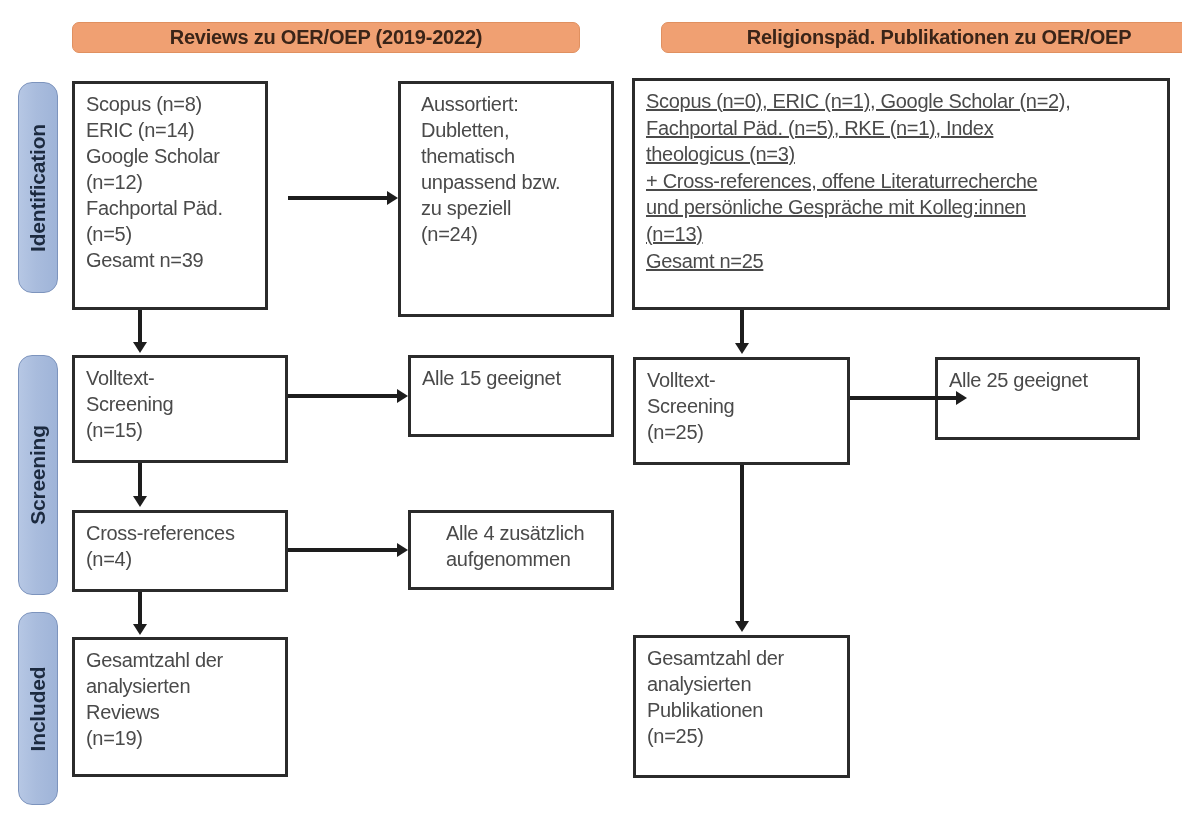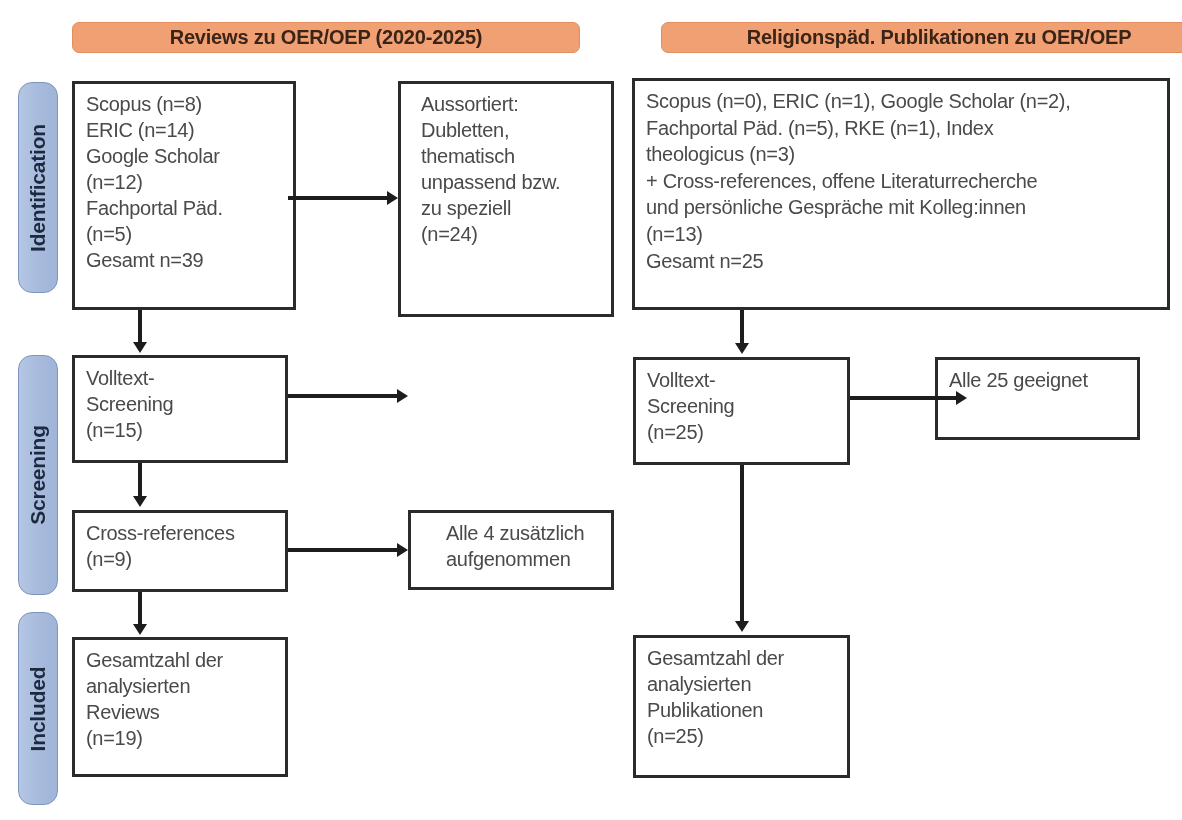--- a/index.html
+++ b/index.html
@@ -57,21 +57,21 @@
     border: 3px solid #2b2b2b;
     box-sizing: border-box;
     padding: 7px 10px 6px 11px;
     color: #4a4a4a;
     font-size: 20px;
     line-height: 1.30;
     letter-spacing: -0.3px;
     white-space: pre-line;
     overflow: hidden;
   }
-  .box.tight { line-height: 1.33; }
+  .box.tight { line-height: 1.33; text-decoration: underline; }
   
   .vline, .hline {
     position: absolute;
     background: #1d1d1d;
   }
   .vline { width: 4px; }
   .hline { height: 4px; }
   .arrow-down {
     position: absolute;
     width: 0; height: 0;
@@ -86,58 +86,59 @@
     border-bottom: 7px solid transparent;
     border-left: 11px solid #1d1d1d;
   }
 </style>
 </head>
 <body>
 
 <div id="canvas">
 
   <div class="hdr" style="left:72px; top:22px; width:508px; height:31px;">
-    <span>Reviews zu OER/OEP (2020-2025)</span>
+    <span>Reviews zu OER/OEP (2019-2022)</span>
   </div>
   <div class="hdr" style="left:661px; top:22px; width:556px; height:31px;">
     <span>Religionspäd. Publikationen zu OER/OEP</span>
   </div>
 
   <div class="stage" style="left:18px; top:82px; width:40px; height:211px;">
     <span>Identification</span>
   </div>
   <div class="stage" style="left:18px; top:355px; width:40px; height:240px;">
     <span>Screening</span>
   </div>
   <div class="stage" style="left:18px; top:612px; width:40px; height:193px;">
     <span>Included</span>
   </div>
 
-  <div class="box" style="left:72px; top:81px; width:224px; height:229px;">Scopus (n=8)
+  <div class="box" style="left:72px; top:81px; width:196px; height:229px;">Scopus (n=8)
 ERIC (n=14)
 Google Scholar
 (n=12)
 Fachportal Päd.
 (n=5)
 Gesamt n=39</div>
 
   <div class="box" style="left:398px; top:81px; width:216px; height:236px;padding-left:20px;">Aussortiert:
 Dubletten,
 thematisch
 unpassend bzw.
 zu speziell
 (n=24)</div>
 
   <div class="box" style="left:72px; top:355px; width:216px; height:108px;">Volltext-
 Screening
 (n=15)</div>
 
+  <div class="box" style="left:408px; top:355px; width:206px; height:82px;">Alle 15 geeignet</div>
 
   <div class="box" style="left:72px; top:510px; width:216px; height:82px;">Cross-references
-(n=9)</div>
+(n=4)</div>
 
   <div class="box" style="left:408px; top:510px; width:206px; height:80px;padding-left:35px;">Alle 4 zusätzlich
 aufgenommen</div>
 
   <div class="box" style="left:72px; top:637px; width:216px; height:140px;">Gesamtzahl der
 analysierten
 Reviews
 (n=19)</div>
 
   <div class="box tight" style="left:632px; top:78px; width:538px; height:232px;">Scopus (n=0), ERIC (n=1), Google Scholar (n=2),

